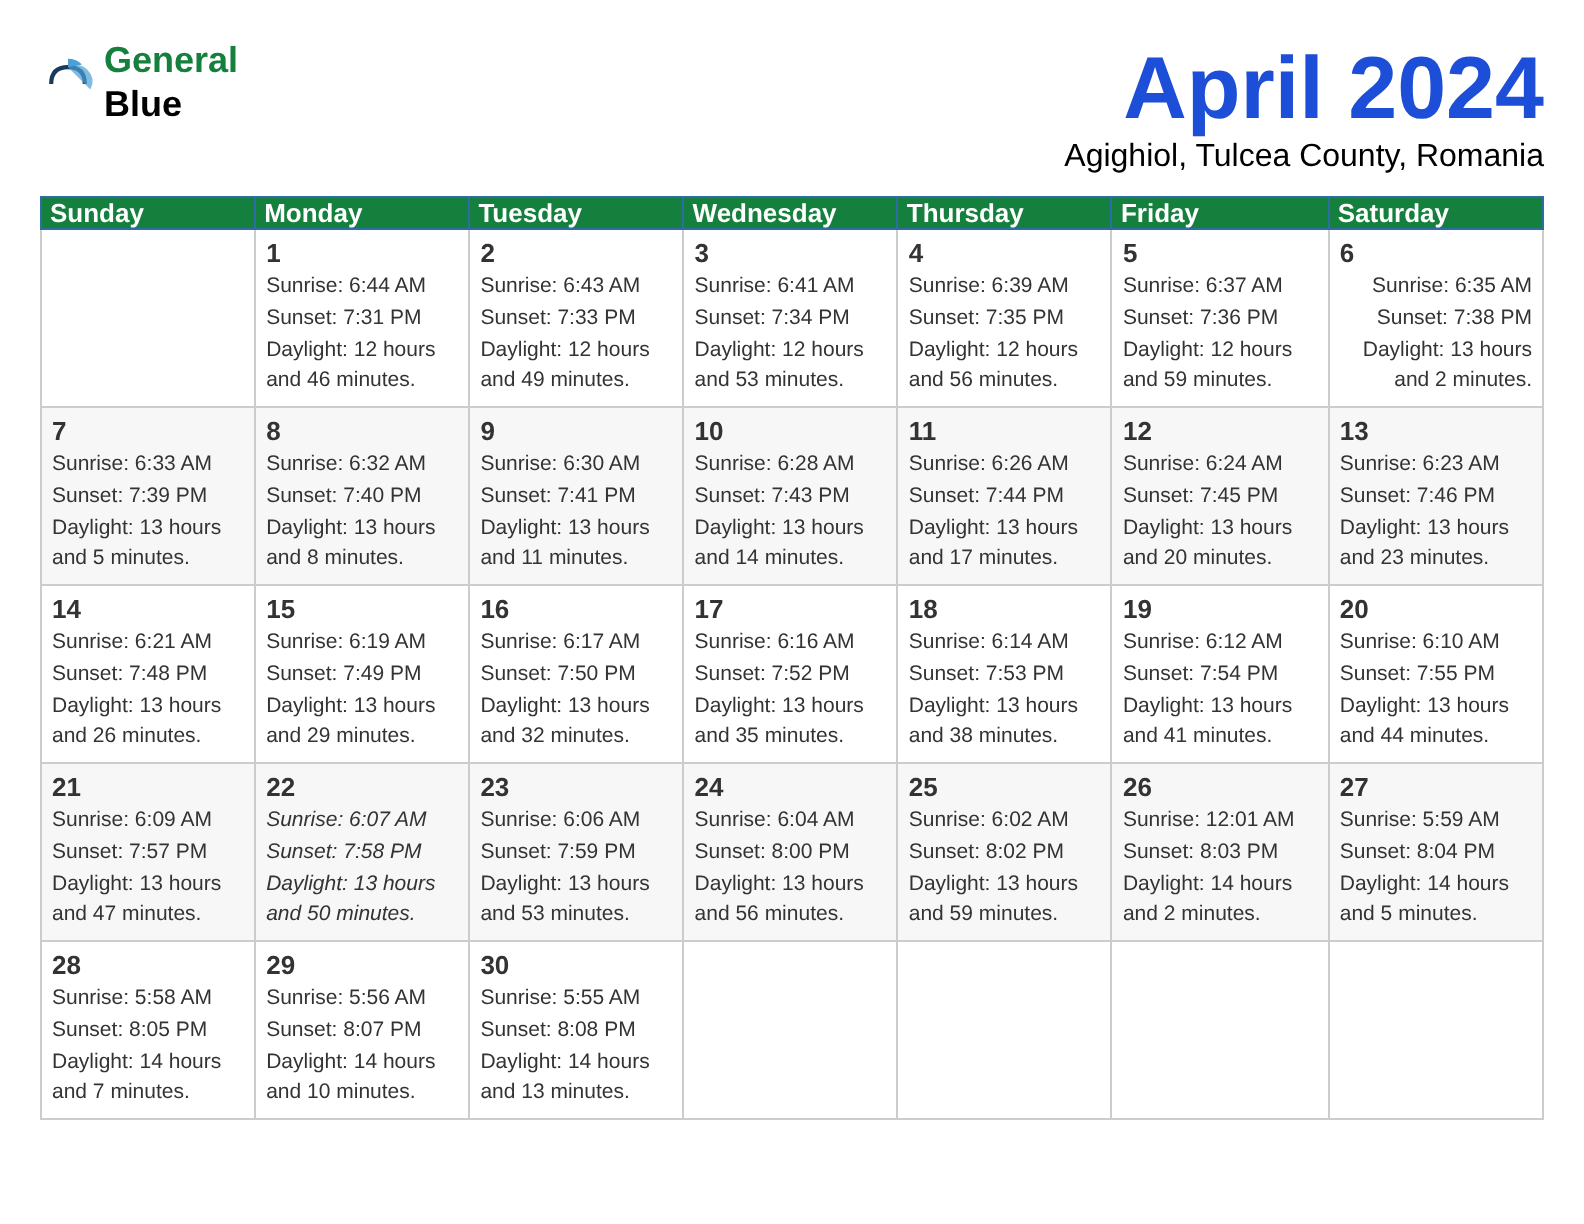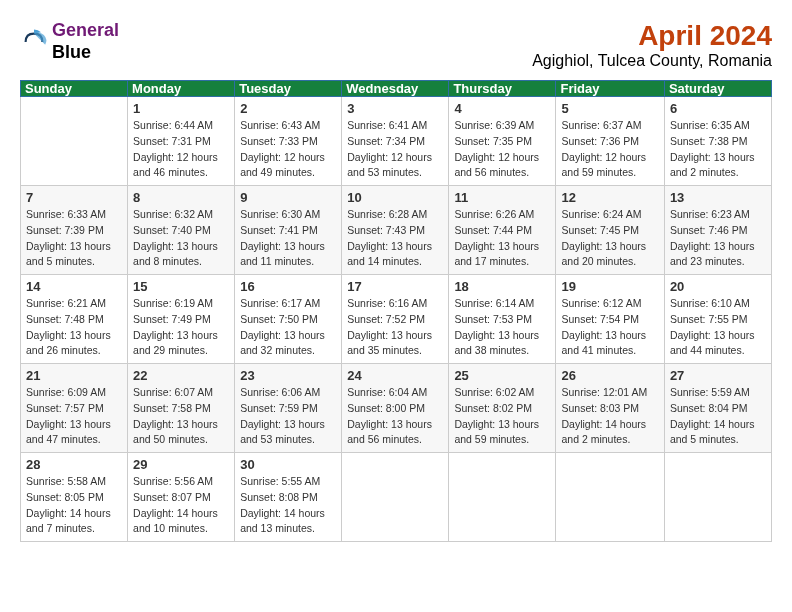--- a/index.html
+++ b/index.html
@@ -21,33 +21,33 @@
       align-items: center;
       gap: 4px;
     }
     .logo-text {
       font-size: 18px;
       font-weight: bold;
       color: #1a3a5c;
       line-height: 1.2;
     }
     .logo-text span {
-      color: #701a75;
+      color: #15803d;
     }
     .logo-icon {
       width: 28px;
       height: 28px;
     }
     .title-area {
       text-align: right;
     }
     .main-title {
-      font-size: 28px;
+      font-size: 44px;
       font-weight: bold;
-      color: #c2410c;
+      color: #1d4ed8;
     }
     .subtitle {
       font-size: 16px;
       color: #000000;
     }
     table {
       width: 100%;
       border-collapse: collapse;
       font-size: 11px;
     }
@@ -154,21 +154,21 @@
         </td>
         <td>
           <span class="day-number">5</span>
           <div class="day-info" style="white-space: pre-line;">Sunrise: 6:37 AM
 Sunset: 7:36 PM
 Daylight: 12 hours
 and 59 minutes.</div>
         </td>
         <td>
           <span class="day-number">6</span>
-          <div class="day-info" style="white-space: pre-line;">Sunrise: 6:35 AM
+          <div class="day-info" style="white-space: pre-line; text-align: right;">Sunrise: 6:35 AM
 Sunset: 7:38 PM
 Daylight: 13 hours
 and 2 minutes.</div>
         </td>
       </tr>
       <tr>
         <td>
           <span class="day-number">7</span>
           <div class="day-info" style="white-space: pre-line;">Sunrise: 6:33 AM
 Sunset: 7:39 PM
@@ -272,21 +272,21 @@
       <tr>
         <td>
           <span class="day-number">21</span>
           <div class="day-info" style="white-space: pre-line;">Sunrise: 6:09 AM
 Sunset: 7:57 PM
 Daylight: 13 hours
 and 47 minutes.</div>
         </td>
         <td>
           <span class="day-number">22</span>
-          <div class="day-info" style="white-space: pre-line;">Sunrise: 6:07 AM
+          <div class="day-info" style="white-space: pre-line; font-style: italic;">Sunrise: 6:07 AM
 Sunset: 7:58 PM
 Daylight: 13 hours
 and 50 minutes.</div>
         </td>
         <td>
           <span class="day-number">23</span>
           <div class="day-info" style="white-space: pre-line;">Sunrise: 6:06 AM
 Sunset: 7:59 PM
 Daylight: 13 hours
 and 53 minutes.</div>

